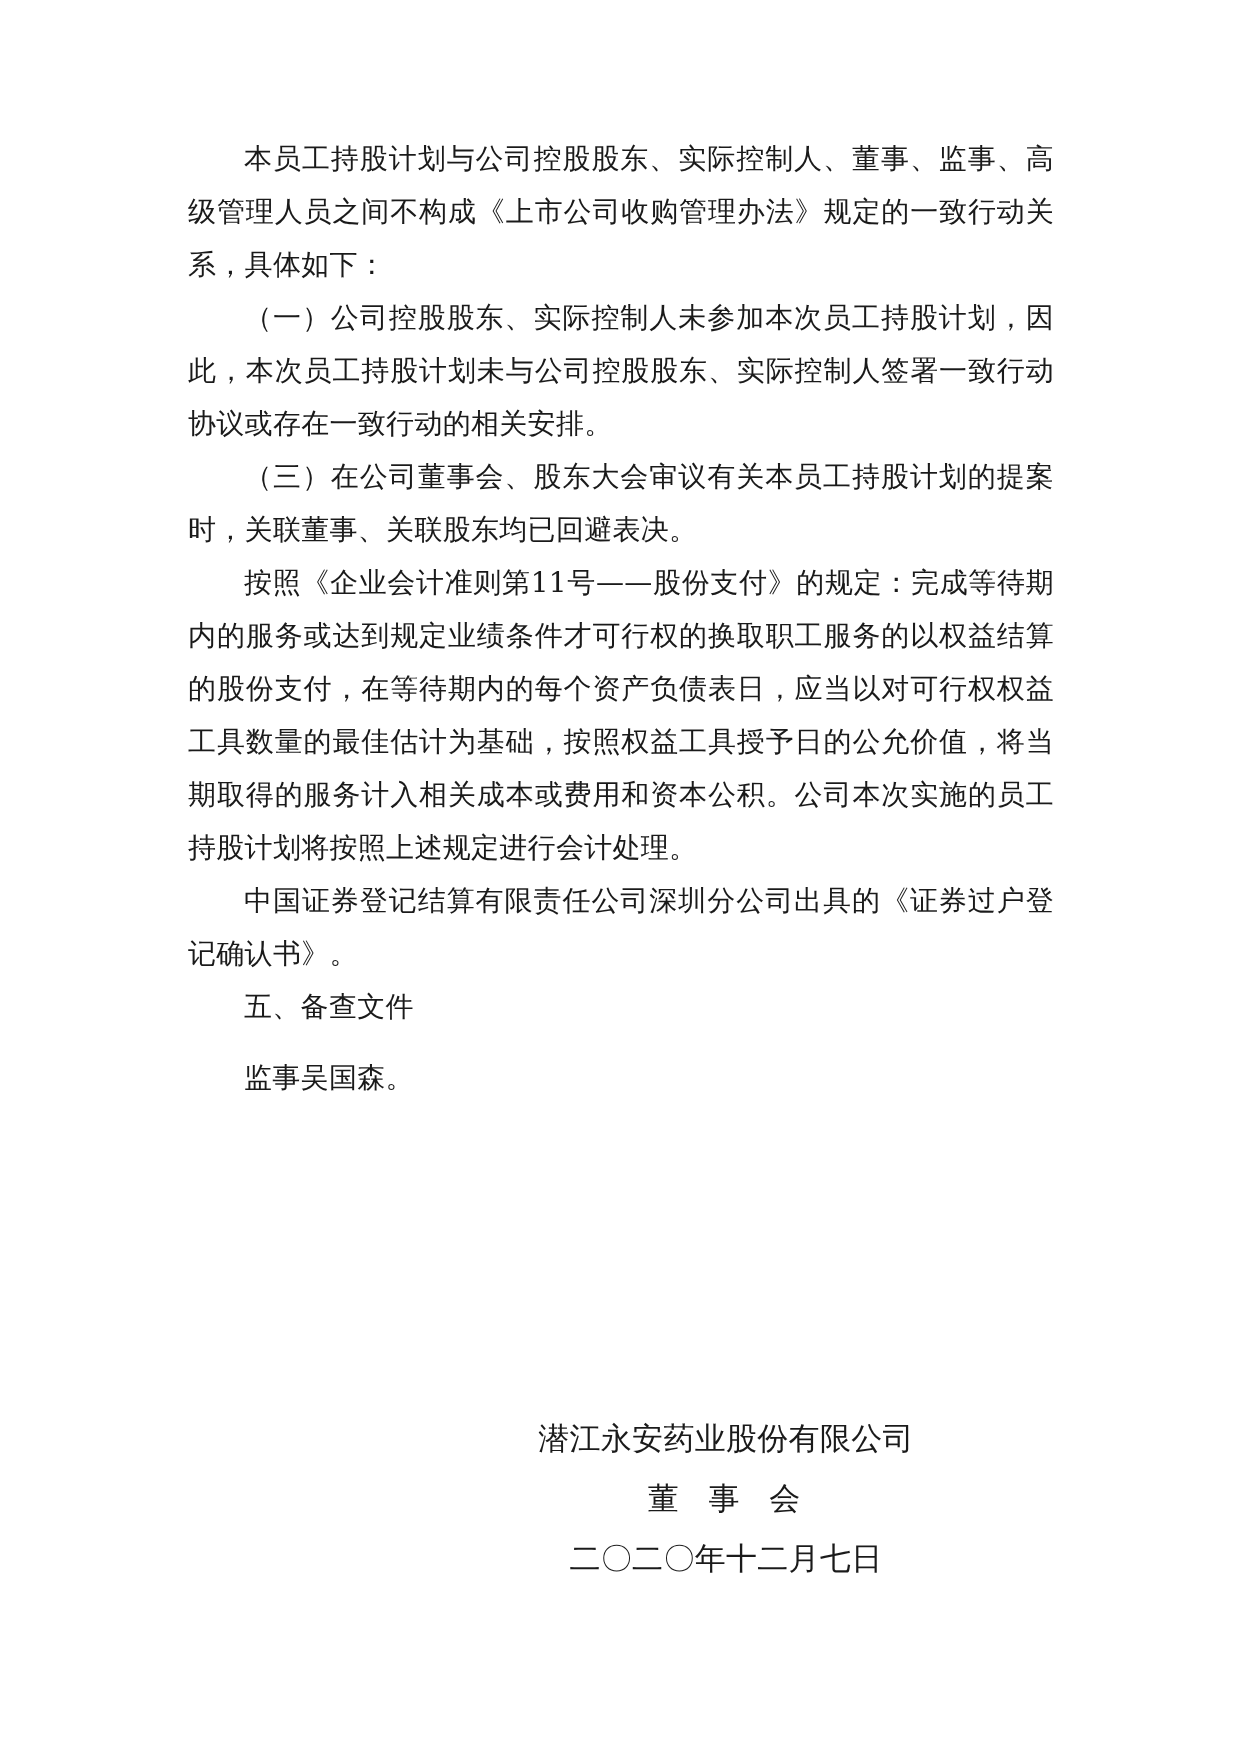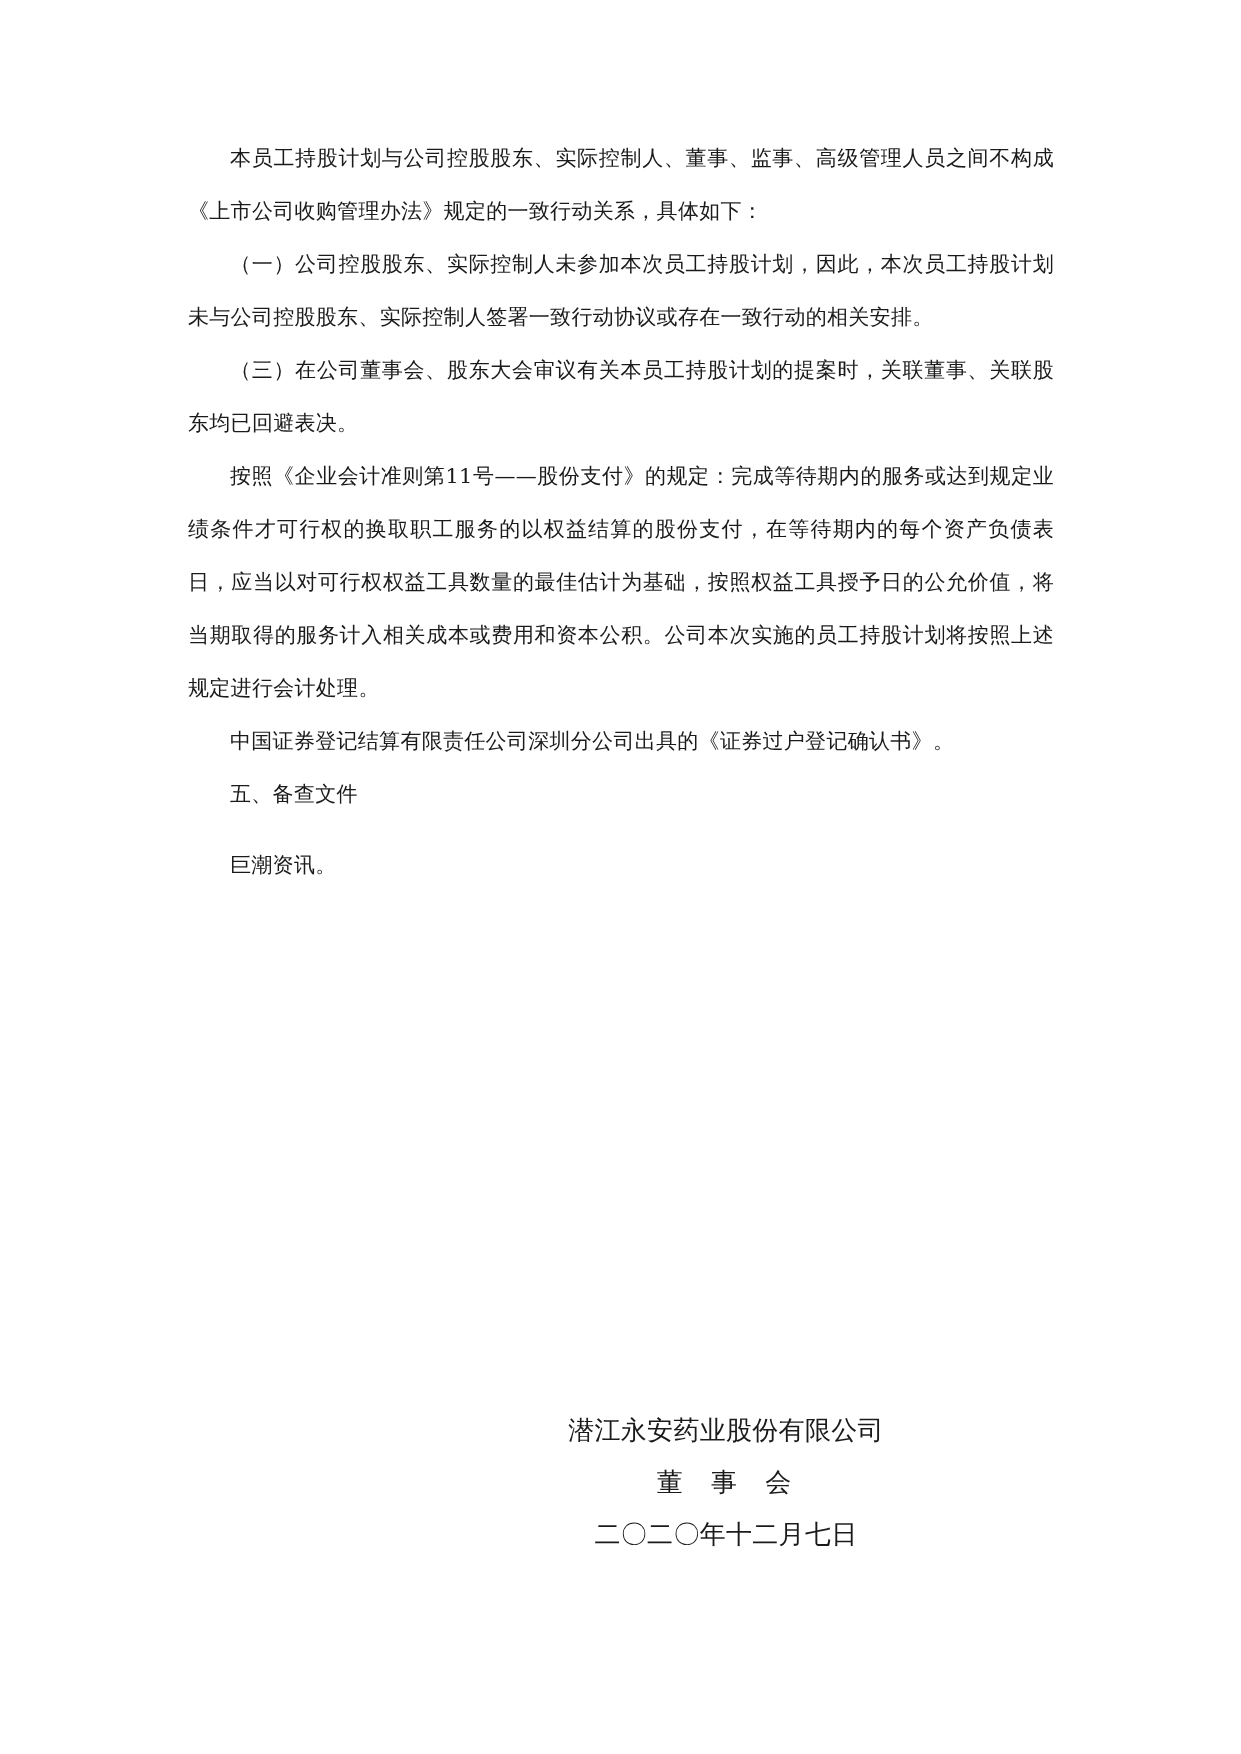--- a/index.html
+++ b/index.html
@@ -18,43 +18,43 @@
     background: #ffffff;
     overflow: hidden;
   }
   .content {
     position: absolute;
     left: 188px;
     top: 132px;
     width: 866px;
   }
   .para {
-    font-size: 21px;
+    font-size: 28px;
     line-height: 53px;
     text-align: justify;
     text-justify: inter-ideograph;
     text-indent: 2em;
     margin: 0;
     letter-spacing: 0.3px;
   }
   .spacer-small {
     height: 18px;
   }
   .sign-block {
     position: absolute;
     left: 188px;
     top: 1400px;
     width: 866px;
     text-align: center;
   }
   .sign-line {
-    font-size: 26px;
+    font-size: 31px;
     line-height: 44px;
     letter-spacing: 0.3px;
-    margin: 8px;
+    margin: 16px;
     padding-left: 210px;
   }
   .sign-line.spaced {
     letter-spacing: 10px;
     padding-left: 216px;
   }
   .logo {
     position: absolute;
     right: 34px;
     bottom: 36px;
@@ -104,21 +104,21 @@
 <div class="page">
 
   <div class="content">
     <p class="para">本员工持股计划与公司控股股东、实际控制人、董事、监事、高级管理人员之间不构成《上市公司收购管理办法》规定的一致行动关系，具体如下：</p>
     <p class="para">（一）公司控股股东、实际控制人未参加本次员工持股计划，因此，本次员工持股计划未与公司控股股东、实际控制人签署一致行动协议或存在一致行动的相关安排。</p>
     <p class="para">（三）在公司董事会、股东大会审议有关本员工持股计划的提案时，关联董事、关联股东均已回避表决。</p>
     <p class="para">按照《企业会计准则第11号——股份支付》的规定：完成等待期内的服务或达到规定业绩条件才可行权的换取职工服务的以权益结算的股份支付，在等待期内的每个资产负债表日，应当以对可行权权益工具数量的最佳估计为基础，按照权益工具授予日的公允价值，将当期取得的服务计入相关成本或费用和资本公积。公司本次实施的员工持股计划将按照上述规定进行会计处理。</p>
     <p class="para">中国证券登记结算有限责任公司深圳分公司出具的《证券过户登记确认书》。</p>
     <p class="para">五、备查文件</p>
     <div class="spacer-small"></div>
-    <p class="para">巨潮资讯。</p>
+    <p class="para">监事吴国森。</p>
   </div>
 
   <div class="sign-block">
     <p class="sign-line">潜江永安药业股份有限公司</p>
     <p class="sign-line spaced">董 事 会</p>
     <p class="sign-line">二〇二〇年十二月七日</p>
   </div>
 
 
 </div>

